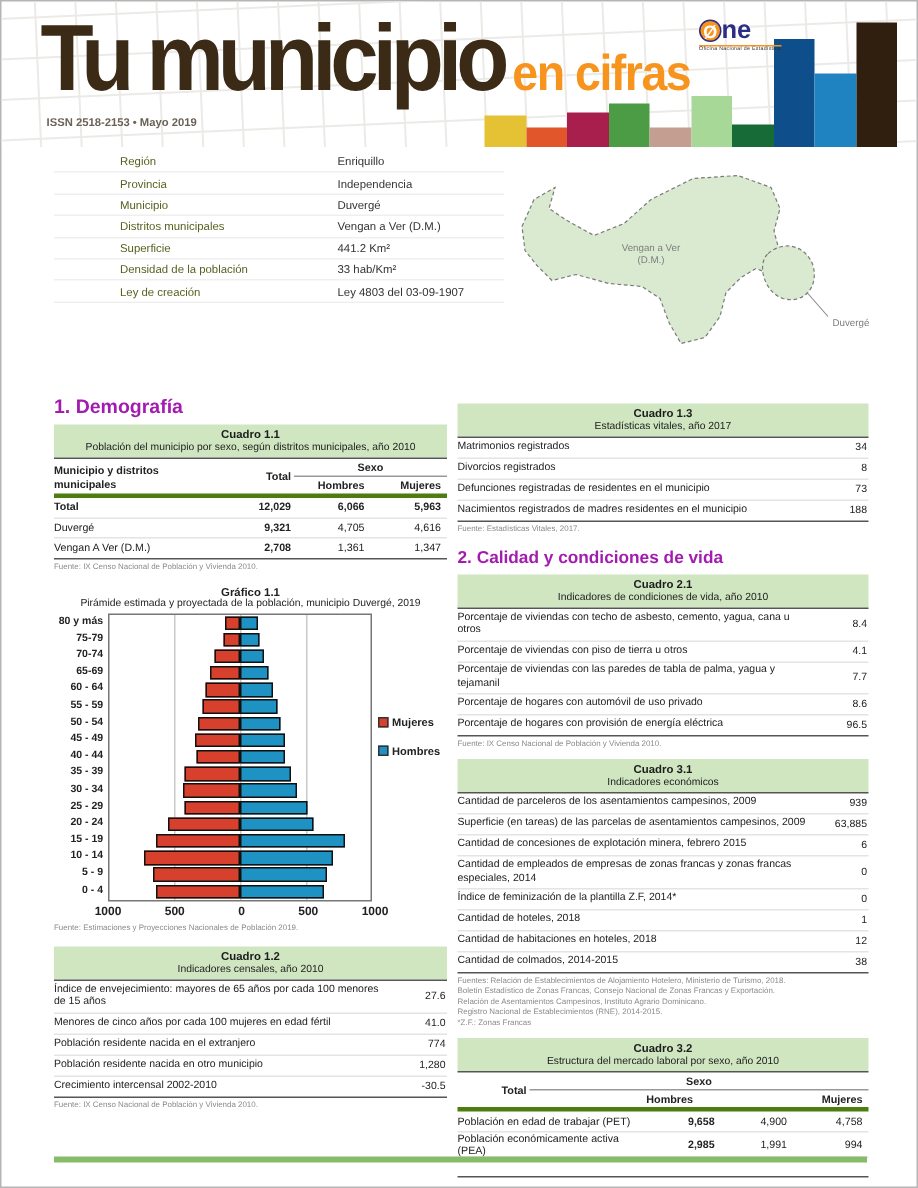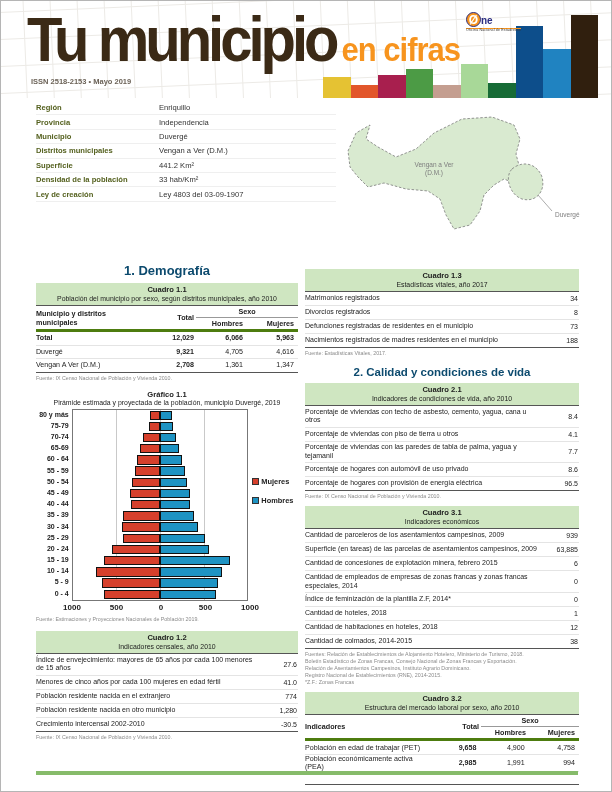--- a/index.html
+++ b/index.html
@@ -11,39 +11,39 @@
   .header-grid{position:absolute;left:-30px;top:-30px;width:700px;height:160px;
       background-image:linear-gradient(#eceae6 1px,transparent 1px),linear-gradient(90deg,#eceae6 1px,transparent 1px);
       background-size:27px 27px;transform:rotate(-2.5deg);}
   .title{position:absolute;left:26px;top:2px;font-size:58px;font-weight:800;letter-spacing:-4px;
          color:#3b2a16;transform:scaleY(1.08);transform-origin:top left;white-space:nowrap;}
   .title .accent{font-size:31px;letter-spacing:-1px;color:#f7941e;margin-left:6px;}
   .issn{position:absolute;left:30px;top:76px;font-size:7.5px;font-weight:bold;color:#6b6257;}
   .logo{position:absolute;left:465px;top:10px;text-align:left;line-height:1;}
   .logo-circle{display:inline-block;width:15px;height:15px;border-radius:50%;background:#f7941e;color:#fff;
                font-weight:800;font-size:12px;line-height:15px;text-align:center;border:1px solid #2b2e83;box-sizing:border-box;}
-  .logo-ne{font-weight:800;font-size:10px;color:#2b2e83;}
+  .logo-ne{font-weight:800;font-size:17px;color:#2b2e83;}
   .logo-tag{font-size:3.5px;color:#333;border-top:1.5px solid #f7941e;margin-top:1px;letter-spacing:.2px;}
   .deco-bars{position:absolute;left:322px;bottom:0;width:275px;height:97px;display:flex;align-items:flex-end;}
   .deco-bars .bar{width:27.5px;}
 
   
   .profile{position:absolute;left:35px;top:100px;width:300px;font-size:7.6px;}
   .profile-row{display:flex;height:13.4px;align-items:center;border-bottom:1px solid #efefef;}
-  .profile-label{width:123px;font-weight:bold;color:#55611f;}
+  .profile-label{width:145px;font-weight:normal;color:#55611f;margin-left:44px;}
   .profile-value{flex:1;color:#333;}
 
   
   .map{position:absolute;left:333px;top:98px;width:254px;height:160px;}
 
   
   .col{position:absolute;box-sizing:border-box;}
   .col-left{left:35px;top:262px;width:262px;}
   .col-right{left:304px;top:268px;width:274px;}
-  .sec-heading{font-size:13px;font-weight:bold;color:#0c4a6e;text-align:center;margin:0 0 5px 0;}
+  .sec-heading{font-size:13px;font-weight:bold;color:#a21caf;margin:0 0 5px 0;}
   .col-right .sec-heading{font-size:11.5px;margin:9px 0 5px 0;}
 
   
   .cuadro{margin-bottom:6px;}
   .cuadro-titlebar{background:#cfe6c1;text-align:center;padding:2px 2px 3px 2px;}
   .cuadro-title{font-size:7.6px;font-weight:bold;color:#1c1c1c;}
   .cuadro-subtitle{font-size:6.9px;color:#1c1c1c;margin-top:1px;}
   .src{font-size:5.3px;color:#8a8a8a;margin-top:2px;line-height:1.35;}
 
   
@@ -525,21 +525,20 @@
           <div>*Z.F.: Zonas Francas</div>
         </div>
     </div>
 
     <div class="cuadro">
       <div class="cuadro-titlebar">
         <div class="cuadro-title">Cuadro 3.2</div>
         <div class="cuadro-subtitle">Estructura del mercado laboral por sexo, año 2010</div>
       </div>
       <div class="t4-head">
-        <div class="t4-hl" style="width:128px;">Indicadores</div>
         <div class="t4-ht">Total</div>
         <div class="t4-sexo">
           <div class="t4-sexo-top">Sexo</div>
           <div class="t4-sexo-bottom">
             <span>Hombres</span>
             <span>Mujeres</span>
           </div>
         </div>
       </div>
       <div class="t4-body" id="c32-body">

